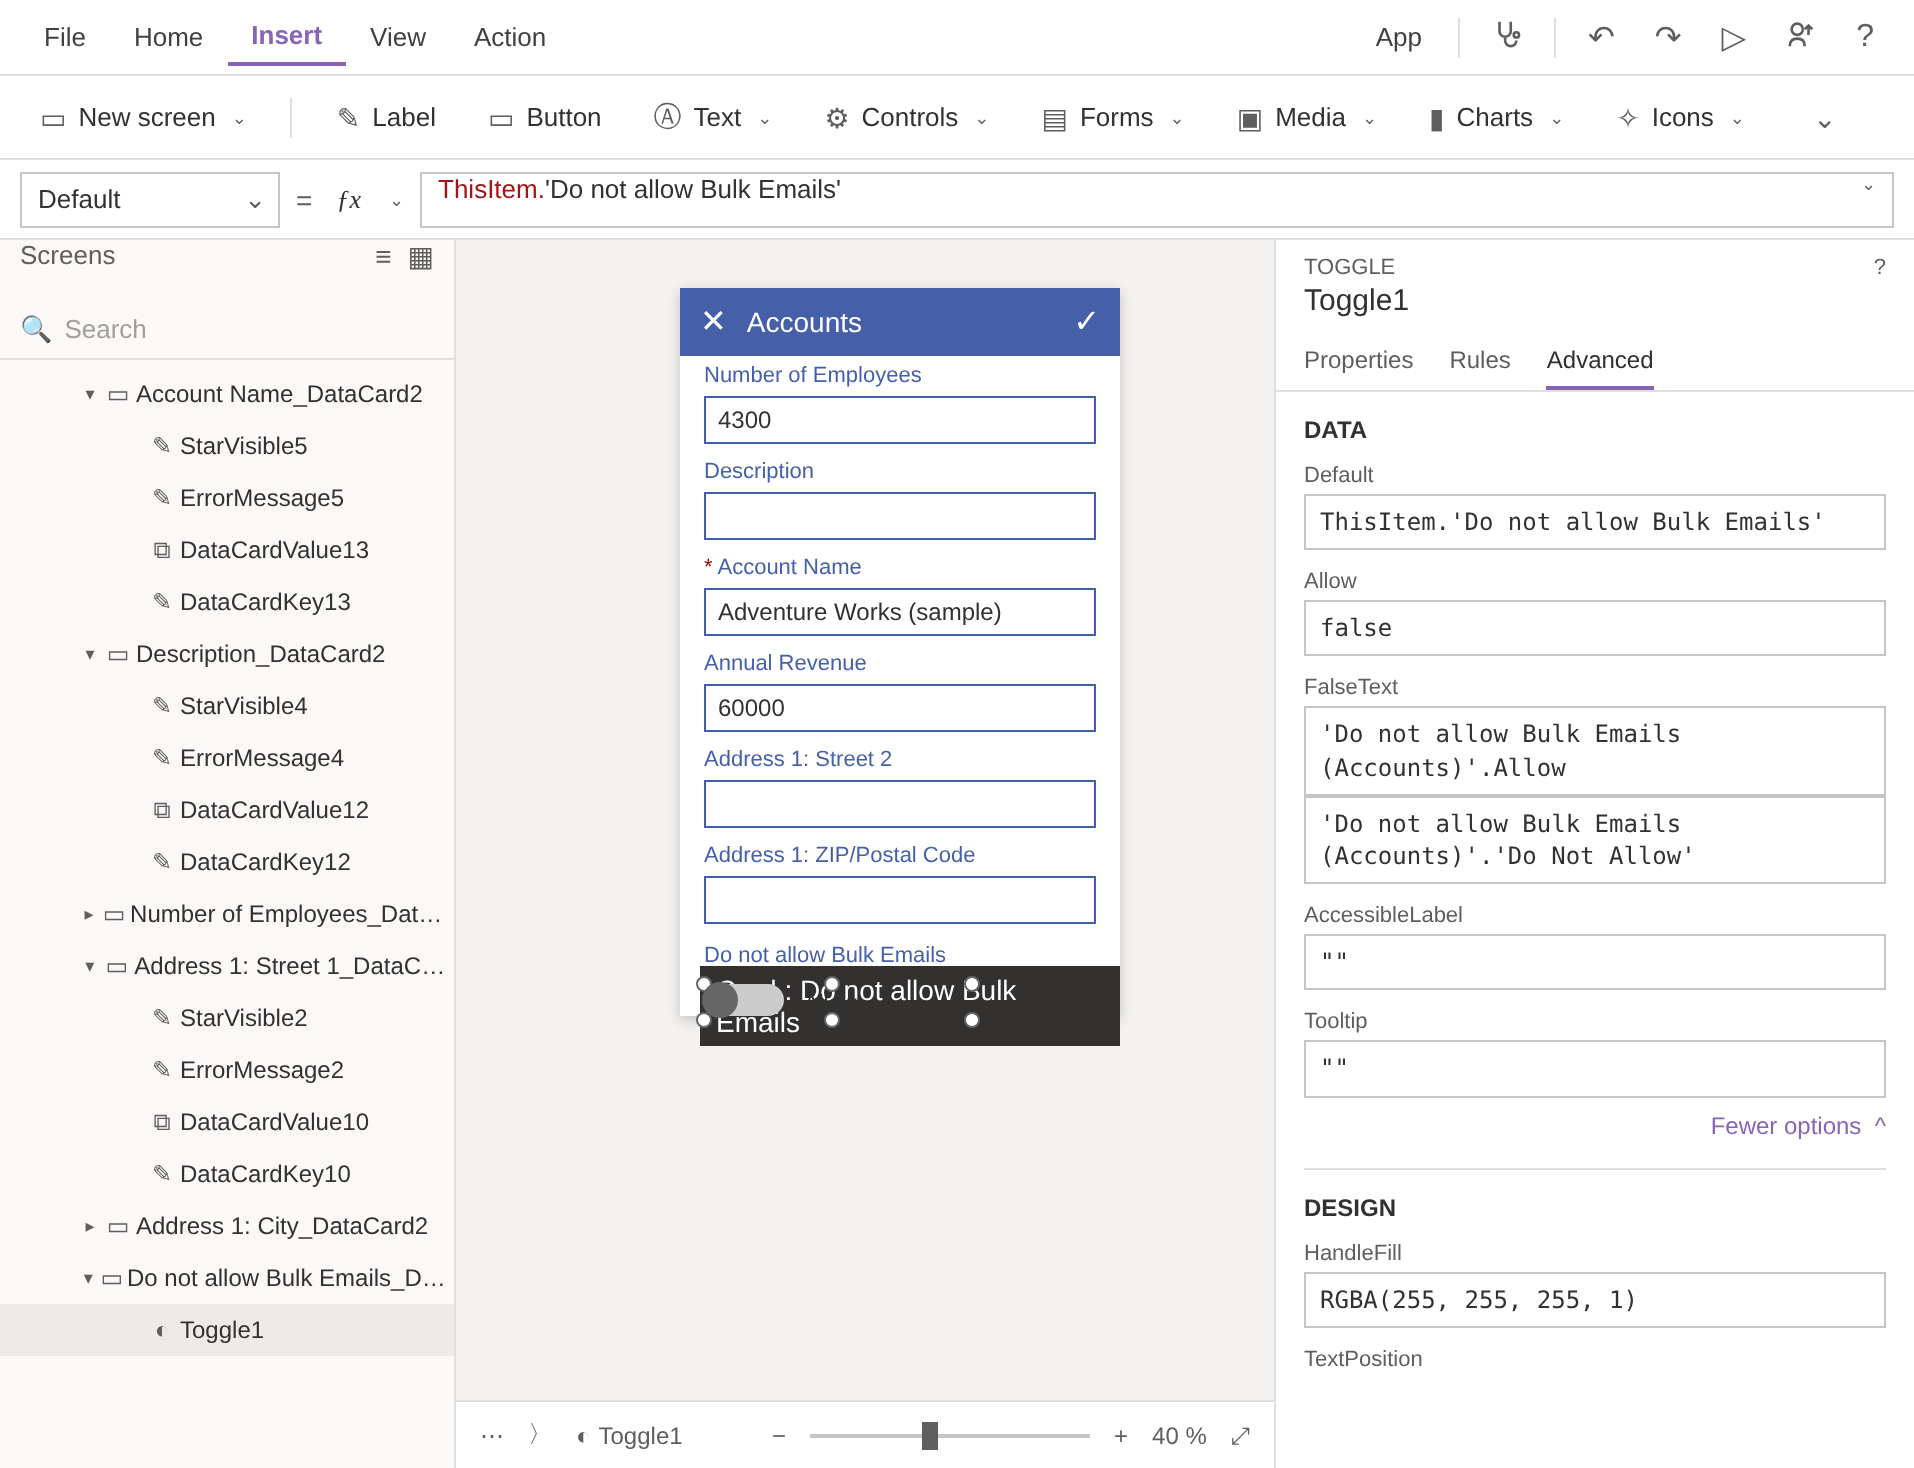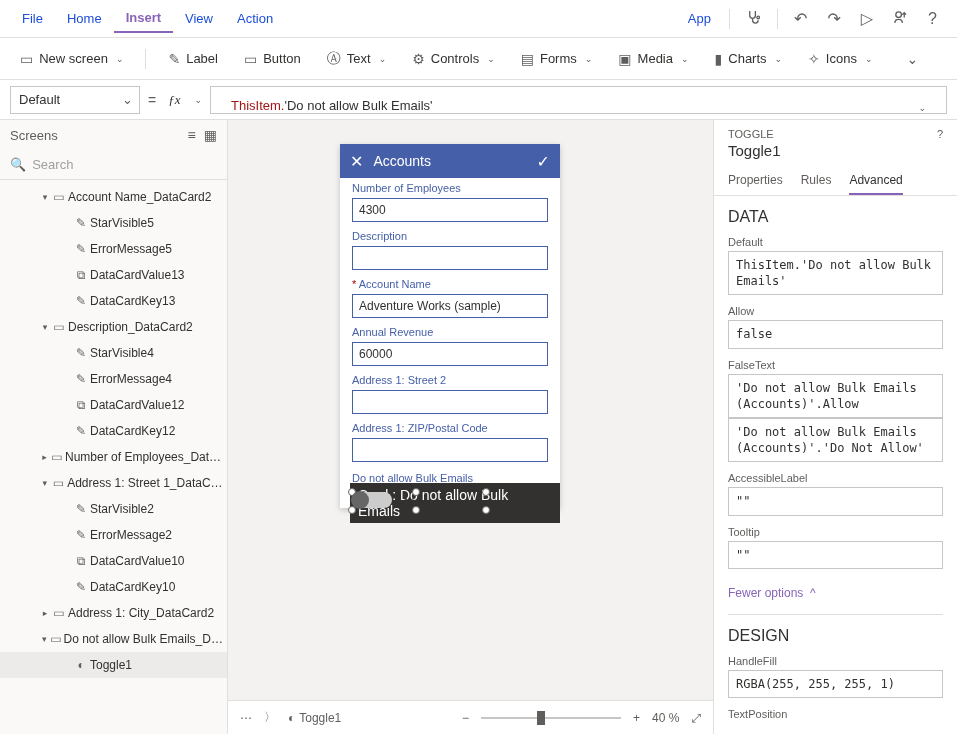--- a/index.html
+++ b/index.html
@@ -1,36 +1,36 @@
 <!DOCTYPE html>
 <html><head>
 <meta charset="utf-8">
 <style>
 *{box-sizing:border-box;margin:0;padding:0;font-family:"Segoe UI",Arial,sans-serif}
 body{background:#fff;font-size:13px;color:#323130;width:957px;height:734px;overflow:hidden;display:flex;flex-direction:column}
 .menubar{display:flex;align-items:center;height:38px;padding:0 10px;border-bottom:1px solid #e1dfdd}
-.menubar .mitem{padding:6px 12px;color:#1d4ed8;cursor:pointer}
+.menubar .mitem{padding:6px 12px;color:#404040;cursor:pointer}
 .menubar .mitem.active{color:#8764b8;border-bottom:2px solid #8764b8;font-weight:600}
 .menubar .spacer{flex:1}
 .menubar .ricon{padding:6px 10px;color:#605e5c;cursor:pointer;font-size:16px}
 .divider{width:1px;height:20px;background:#e1dfdd;margin:0 6px}
 .ribbon{display:flex;align-items:center;height:42px;padding:0 10px;border-bottom:1px solid #e1dfdd;gap:6px}
 .ritem{display:flex;align-items:center;gap:6px;padding:5px 10px;color:#323130;cursor:pointer;border-radius:2px}
 .ritem .ricon2{font-size:14px;color:#605e5c}
 .chev{font-size:9px;color:#605e5c;margin-left:2px}
 .fbar{display:flex;align-items:center;height:40px;padding:4px 10px;gap:8px;border-bottom:1px solid #e1dfdd}
 .propsel{border:1px solid #c8c6c4;height:28px;padding:0 24px 0 8px;min-width:130px;position:relative;display:flex;align-items:center;background:#fff}
 .propsel::after{content:"⌄";position:absolute;right:6px;color:#605e5c}
 .eq{color:#605e5c;font-size:14px}
 .fx{font-style:italic;font-family:Georgia,serif;color:#323130;padding:0 4px}
-.fbox{flex:1;border:1px solid #c8c6c4;height:28px;display:flex;align-items:flex-end;padding:0 20px;font-family:Consolas,monospace;font-size:13px}
+.fbox{flex:1;border:1px solid #c8c6c4;height:28px;display:flex;align-items:flex-start;padding:0 8px;font-family:Consolas,monospace;font-size:13px}
 .fbox .tok1{color:#a31515}
 .main{flex:1;display:flex;overflow:hidden}
 .left{width:228px;border-right:1px solid #e1dfdd;display:flex;flex-direction:column;background:#faf9f8}
-.lhead{display:flex;align-items:center;height:30px;padding:0 10px;color:#605e5c;font-size:13px;gap:8px}
+.lhead{display:flex;height:30px;padding:0 10px;color:#605e5c;font-size:13px;gap:8px}
 .lhead .sp{flex:1}
 .lhead .hicon{font-size:14px;cursor:pointer;color:#605e5c}
 .lsearch{display:flex;align-items:center;height:30px;padding:0 10px;border-bottom:1px solid #e1dfdd;color:#a19f9d;gap:6px}
 .tree{flex:1;overflow-y:auto;padding:4px 0}
 .tnode{display:flex;align-items:center;height:26px;padding-right:4px;cursor:pointer;white-space:nowrap;overflow:hidden;text-overflow:ellipsis}
 .tnode.sel{background:#edebe9}
 .tnode .tw{display:inline-block;width:10px;text-align:center;font-size:9px;color:#605e5c}
 .tnode .ticon{display:inline-flex;width:18px;justify-content:center;color:#605e5c;font-size:12px}
 .tnode .tlbl{font-size:12px;color:#323130;overflow:hidden;text-overflow:ellipsis}
 .canvas{flex:1;background:#f3f2f1;position:relative;overflow:hidden}
@@ -48,32 +48,32 @@
 .toglbl{font-size:11px;color:#455fa8;margin-top:6px}
 .togwrap{display:flex;align-items:flex-end;gap:6px;margin-top:4px;position:relative}
 .handle{width:8px;height:8px;border:1px solid #666;border-radius:50%;background:#fff;position:absolute}
 .toggle{width:40px;height:16px;background:#ccc;border-radius:10px;position:relative}
 .toggle::after{content:"";position:absolute;width:18px;height:18px;background:#666;border-radius:50%;left:-1px;top:-1px}
 .togtxt{font-size:11px;color:#323130;margin-left:4px}
 .statusbar{position:absolute;bottom:0;left:0;right:0;height:34px;background:#fff;border-top:1px solid #e1dfdd;display:flex;align-items:center;padding:0 12px;gap:12px;color:#605e5c;font-size:12px}
 .statusbar .crumb{display:flex;align-items:center;gap:4px}
 .slider{flex:0 0 140px;height:2px;background:#c8c6c4;position:relative}
 .slider::after{content:"";position:absolute;width:8px;height:14px;background:#605e5c;left:40%;top:-6px}
-.right{width:244px;border-left:1px solid #e1dfdd;display:flex;flex-direction:column;background:#fff}
+.right{width:320px;border-left:1px solid #e1dfdd;display:flex;flex-direction:column;background:#fff}
 .rhead{padding:8px 14px 0;color:#605e5c;font-size:11px;display:flex;align-items:center}
 .rhead .rh{flex:1}
 .rtitle{padding:2px 14px 8px;font-size:15px;color:#323130}
 .rtabs{display:flex;padding:0 14px;border-bottom:1px solid #e1dfdd;gap:18px}
 .rtab{padding:6px 0;font-size:12px;color:#605e5c;cursor:pointer}
 .rtab.active{color:#323130;border-bottom:2px solid #8764b8;font-weight:400}
 .rbody{flex:1;overflow-y:auto;padding:12px 14px}
-.rsec{font-size:16px;font-weight:400;color:#323130;margin-bottom:10px}
+.rsec{font-size:12px;font-weight:700;color:#323130;margin-bottom:10px}
 .rlbl{font-size:11px;color:#605e5c;margin-top:10px;margin-bottom:3px}
 .rval{border:1px solid #c8c6c4;padding:5px 7px;font-family:Consolas,monospace;font-size:12px;color:#323130;min-height:26px;line-height:1.35}
-.fewer{margin-top:16px}
+.fewer{text-align:right;margin-top:6px}
 .fewer span{color:#8764b8;font-size:12px;cursor:pointer}
 .rsec2{border-top:1px solid #e1dfdd;margin-top:14px;padding-top:12px}
 svg.i{width:15px;height:15px;stroke:#605e5c;fill:none;stroke-width:1.4}
 </style>
 </head>
 <body>
 
 <div class="menubar">
   <div class="mitem">File</div>
   <div class="mitem">Home</div>

